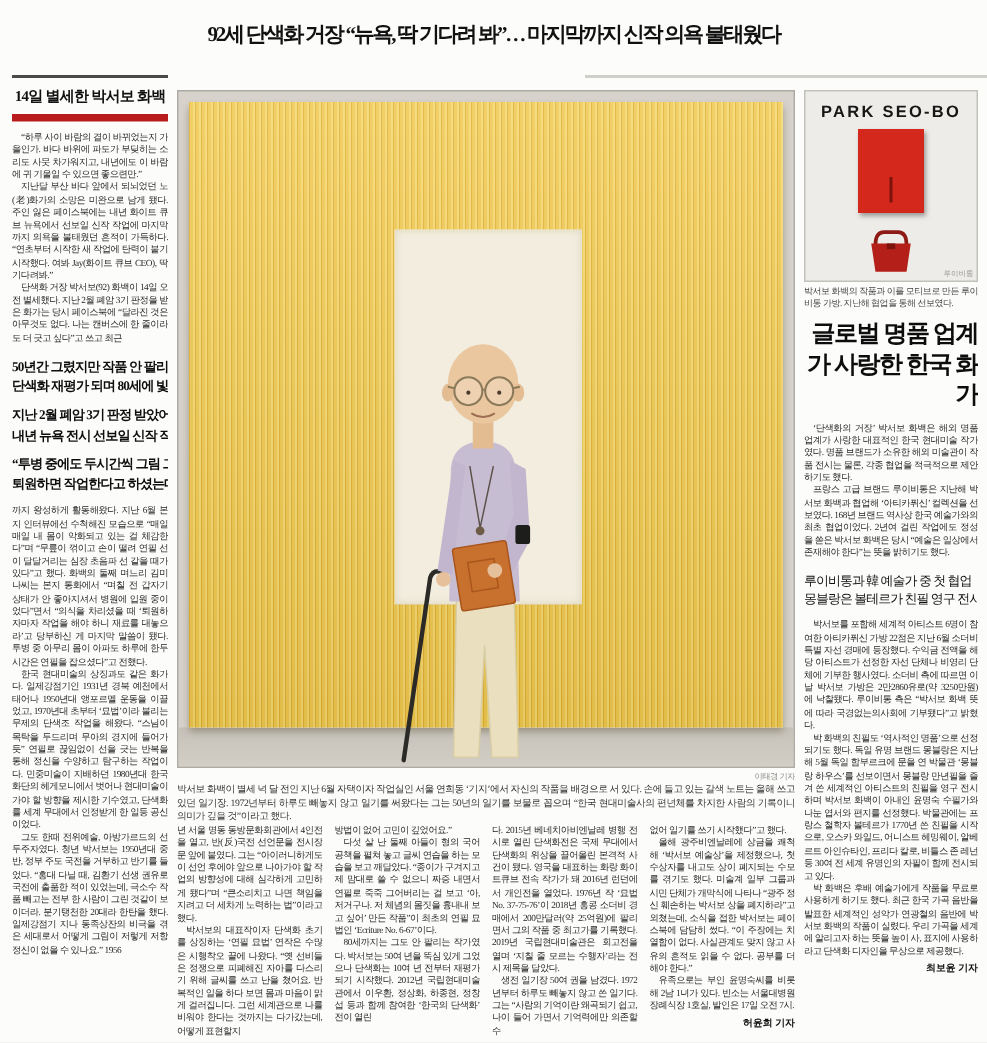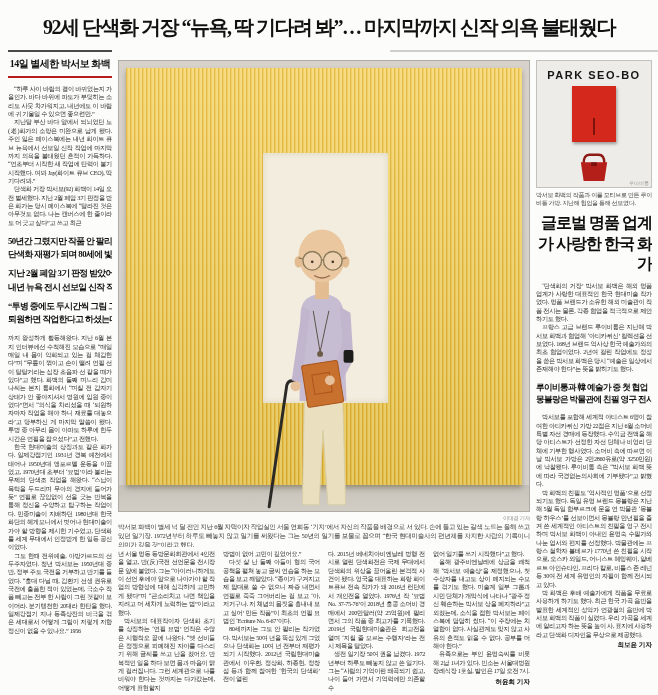--- a/index.html
+++ b/index.html
@@ -5,28 +5,28 @@
   html,body{margin:0;padding:0;background:#e9e9e6;}
   .page{
     position:relative;width:658px;height:695px;margin:0 auto;
     background:#fcfcfa;color:#1c1c1c;
     font-family:"Liberation Serif","DejaVu Serif",serif;
     overflow:hidden;
   }
   
   .headline{
     position:absolute;left:0;top:14px;width:658px;text-align:center;
-    font-size:20px;font-weight:bold;letter-spacing:-1.5px;color:#111;
+    font-size:14px;font-weight:bold;letter-spacing:-1.5px;color:#111;
     white-space:nowrap;
   }
   .rule-right{position:absolute;left:390px;top:50px;width:268px;height:2px;background:#cfcfcc;}
   
   .left-col{position:absolute;left:8px;top:50px;width:104px;height:642px;overflow:hidden;}
   .kicker{
-    border-top:2px solid #4a4a48;border-bottom:2px solid #b91c1c;
+    border-top:2px solid #4a4a48;border-bottom:5px solid #b91c1c;
     padding:5px 0 5px;margin-bottom:7px;text-align:center;
     font-weight:bold;font-size:10px;letter-spacing:-0.5px;color:#111;
   }
   p.body{
     margin:0;font-size:6.2px;line-height:1.35;text-align:justify;
     color:#262626;letter-spacing:-0.3px;text-indent:6px;
   }
   p.body.noindent{text-indent:0;}
   .subhead{margin:8px 0 8px;color:#0e0e0e;}
   .subhead .sh-line{
@@ -80,21 +80,21 @@
     width:44px;height:56px;background:#d5281c;box-shadow:1px 2px 3px rgba(0,0,0,.35);
   }
   .red-painting::after{content:"";position:absolute;left:50%;bottom:7px;width:2px;height:17px;
     margin-left:-1px;background:#7d130d;}
   .bag{position:absolute;left:50%;bottom:4px;transform:translateX(-50%);}
   .poster-credit{position:absolute;right:2px;bottom:1px;font-size:5px;color:#9a9a96;}
   .sb-caption{margin:3px 0 6px;font-size:6px;line-height:1.35;color:#444;
     text-align:justify;letter-spacing:-0.3px;}
   .sb-headline{margin:2px 0 7px;font-size:16px;font-weight:bold;line-height:1.28;
     letter-spacing:-1px;color:#0d0d0d;text-align:right;}
-  .sb-subhead{margin:7px 0 7px;font-weight:bold;font-size:8.6px;line-height:1.5;
+  .sb-subhead{margin:7px 0 7px;font-weight:normal;font-size:8.6px;line-height:1.5;
     letter-spacing:-0.6px;color:#0e0e0e;}
   .sb-subhead div{white-space:nowrap;overflow:hidden;}
   .sidebar p.body{font-size:6.2px;}
   .sb-byline{display:block;text-align:right;font-weight:bold;font-size:6.6px;margin-top:2px;color:#111;}
 </style>
 </head>
 <body>
 
 <div class="page">
 
@@ -207,21 +207,21 @@
         <rect x="17" y="12" width="6" height="4" fill="#7a120d"></rect>
       </svg>
       <div class="poster-credit">루이비통</div>
     </div>
     <div class="sb-caption">박서보 화백의 작품과 이를 모티브로 만든 루이비통 가방. 지난해 협업을 통해 선보였다.</div>
     <div class="sb-headline">글로벌 명품 업계가 사랑한 한국 화가</div>
     <p class="body">‘단색화의 거장’ 박서보 화백은 해외 명품 업계가 사랑한 대표적인 한국 현대미술 작가였다. 명품 브랜드가 소유한 해외 미술관이 작품 전시는 물론, 각종 협업을 적극적으로 제안하기도 했다.</p>
     <p class="body">프랑스 고급 브랜드 루이비통은 지난해 박서보 화백과 협업해 ‘아티카퓌신’ 컬렉션을 선보였다. 168년 브랜드 역사상 한국 예술가와의 최초 협업이었다. 2년여 걸린 작업에도 정성을 쏟은 박서보 화백은 당시 “예술은 일상에서 존재해야 한다”는 뜻을 밝히기도 했다.</p>
     <div class="sb-subhead">
       <div>루이비통과 韓 예술가 중 첫 협업</div>
-      <div>몽블랑은 박물관에 친필 영구 전시</div>
+      <div>몽블랑은 볼테르가 친필 영구 전시</div>
     </div>
     <p class="body">박서보를 포함해 세계적 아티스트 6명이 참여한 아티카퓌신 가방 22점은 지난 6월 소더비 특별 자선 경매에 등장했다. 수익금 전액을 해당 아티스트가 선정한 자선 단체나 비영리 단체에 기부한 행사였다. 소더비 측에 따르면 이날 박서보 가방은 2만2860유로(약 3250만원)에 낙찰됐다. 루이비통 측은 “박서보 화백 뜻에 따라 국경없는의사회에 기부됐다”고 밝혔다.</p>
     <p class="body">박 화백의 친필도 ‘역사적인 명품’으로 선정되기도 했다. 독일 유명 브랜드 몽블랑은 지난해 5월 독일 함부르크에 문을 연 박물관 ‘몽블랑 하우스’를 선보이면서 몽블랑 만년필을 즐겨 쓴 세계적인 아티스트의 친필을 영구 전시하며 박서보 화백이 아내인 윤명숙 수필가와 나눈 엽서와 편지를 선정했다. 박물관에는 프랑스 철학자 볼테르가 1770년 쓴 친필을 시작으로, 오스카 와일드, 어니스트 헤밍웨이, 알베르트 아인슈타인, 프리다 칼로, 비틀스 존 레넌 등 30여 전 세계 유명인의 자필이 함께 전시되고 있다.</p>
     <p class="body">박 화백은 후배 예술가에게 작품을 무료로 사용하게 하기도 했다. 최근 한국 가곡 음반을 발표한 세계적인 성악가 연광철의 음반에 박서보 화백의 작품이 실렸다. 우리 가곡을 세계에 알리고자 하는 뜻을 높이 사, 표지에 사용하라고 단색화 디자인을 무상으로 제공했다.</p>
     <span class="sb-byline">최보윤 기자</span>
   </div>
 
 </div>
 
 </body></html>

